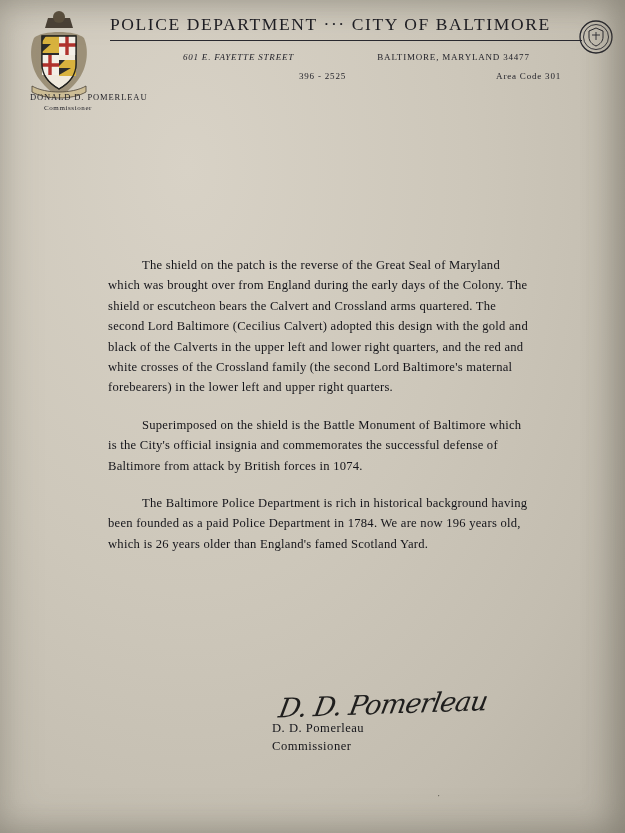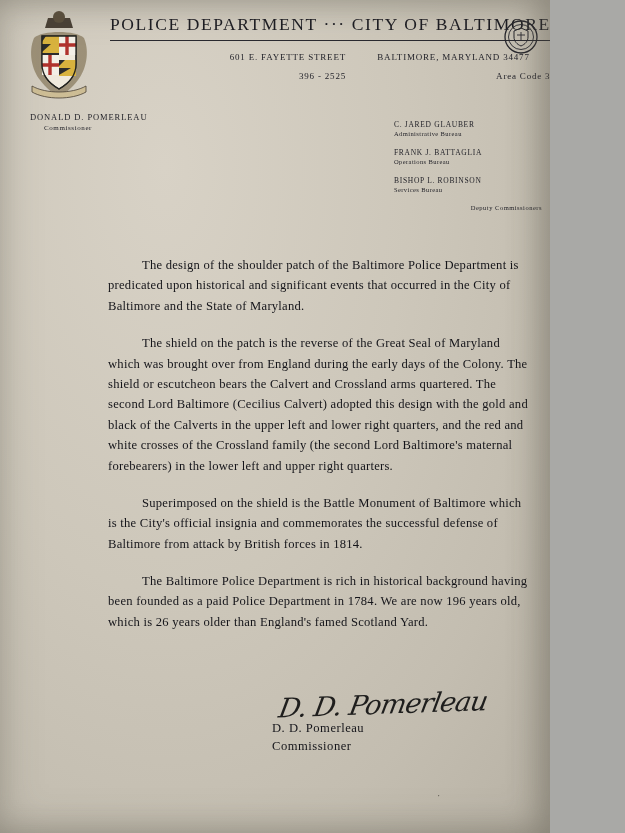--- a/index.html
+++ b/index.html
@@ -9,21 +9,21 @@
   }
   body {
     width: 625px;
     height: 833px;
     overflow: hidden;
     font-family: "Liberation Serif", serif;
   }
 
   #page {
     position: relative;
-    width: 550px;
+    width: 625px;
     height: 833px;
     background: #cfc9bd;
     background-image:
       radial-gradient(ellipse at 30% 20%, #d8d2c6 0%, #cdc7ba 45%, #c3bdb0 75%, #b7b1a4 100%);
     overflow: hidden;
   }
 
   
   #page:after {
     content: "";
@@ -64,39 +64,39 @@
   .lh-addr {
     position: absolute;
     top: 52px;
     left: 110px;
     width: 472px;
     text-align: center;
     font-size: 9px;
     letter-spacing: 0.8px;
     color: #23232a;
   }
-  .lh-addr .row1 span.a { display:inline-block; width: 215px; text-align:right; }
+  .lh-addr .row1 span.a { display:inline-block; width: 215px; text-align:center;font-style:italic; }
   .lh-addr .row1 span.b { display:inline-block; width: 215px; text-align:center; }
   .lh-addr .row2 { margin-top: 9px; }
   .lh-addr .row2 span.a { display:inline-block; width: 215px; text-align:right; }
   .lh-addr .row2 span.b { display:inline-block; width: 215px; text-align:right; }
 
   .seal-right {
     position: absolute;
     right: 12px;
     top: 20px;
     width: 34px;
     height: 34px;
   }
 
   
   .commish {
     position: absolute;
     left: 30px;
-    top: 112px;
+    top: 92px;
     color: #1f1f26;
   }
   .commish .name {
     font-size: 8.5px;
     letter-spacing: 0.9px;
   }
   .commish .role {
     font-size: 7px;
     letter-spacing: 0.6px;
     margin-top: 2px;
@@ -239,40 +239,24 @@
       <path d="M17 8 l7 3 v6 c0 4.2 -3 7.4 -7 9 c-4 -1.6 -7 -4.8 -7 -9 v-6 z" fill="none" stroke="#26262c" stroke-width="1"></path>
       <path d="M13 15 h8 M17 12 v8" stroke="#26262c" stroke-width="0.9"></path>
     </svg>
   </div>
 
   <div class="commish">
     <div class="name">DONALD D. POMERLEAU</div>
     <div class="role">Commissioner</div>
   </div>
 
-  <div class="deputies">
-    <div class="dep">
-      <div class="n">C. JARED GLAUBER</div>
-      <div class="b">Administrative Bureau</div>
-    </div>
-    <div class="dep">
-      <div class="n">FRANK J. BATTAGLIA</div>
-      <div class="b">Operations Bureau</div>
-    </div>
-    <div class="dep">
-      <div class="n">BISHOP L. ROBINSON</div>
-      <div class="b">Services Bureau</div>
-    </div>
-    <div class="footer">Deputy Commissioners</div>
-  </div>
 
   <div class="body">
-    <p>The design of the shoulder patch of the Baltimore Police Department is predicated upon historical and significant events that occurred in the City of Baltimore and the State of Maryland.</p>
     <p>The shield on the patch is the reverse of the Great Seal of Maryland which was brought over from England during the early days of the Colony.  The shield or escutcheon bears the Calvert and Crossland arms quartered.  The second Lord Baltimore (Cecilius Calvert) adopted this design with the gold and black of the Calverts in the upper left and lower right quarters, and the red and white crosses of the Crossland family (the second Lord Baltimore's maternal forebearers) in the lower left and upper right quarters.</p>
-    <p>Superimposed on the shield is the Battle Monument of Baltimore which is the City's official insignia and commemorates the successful defense of Baltimore from attack by British forces in 1814.</p>
+    <p>Superimposed on the shield is the Battle Monument of Baltimore which is the City's official insignia and commemorates the successful defense of Baltimore from attack by British forces in 1074.</p>
     <p>The Baltimore Police Department is rich in historical background having been founded as a paid Police Department in 1784.  We are now 196 years old, which is 26 years older than England's famed Scotland Yard.</p>
   </div>
 
   <div class="sig-wrap">
     <div class="sig-script">D. D. Pomerleau</div>
     <div class="sig-name">D. D. Pomerleau</div>
     <div class="sig-title">Commissioner</div>
   </div>
 
   <div class="speck">·</div>

